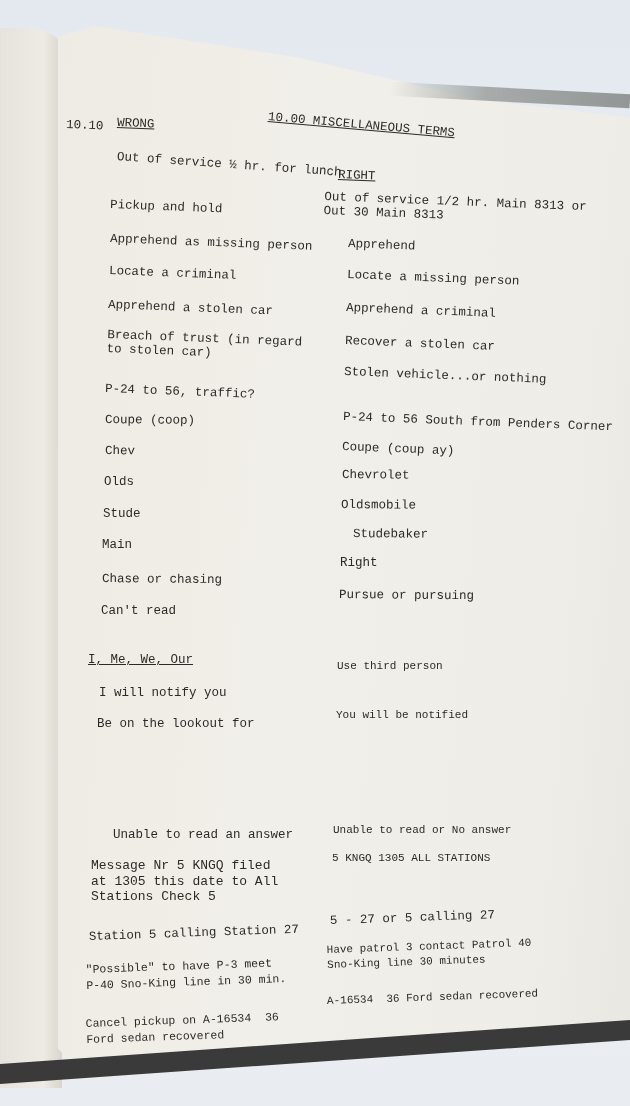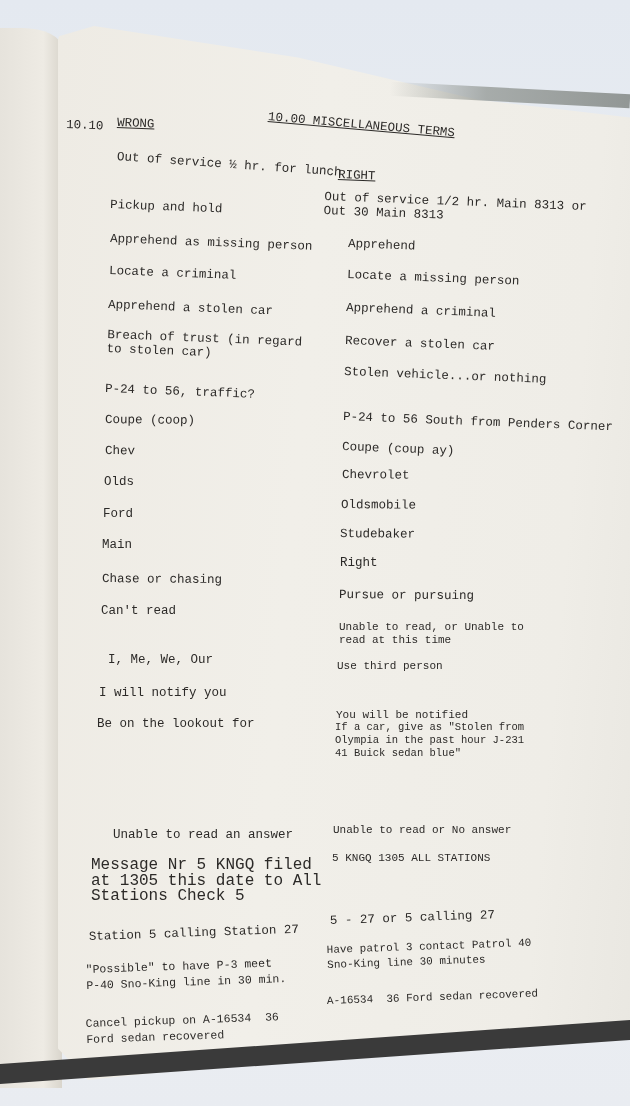--- a/index.html
+++ b/index.html
@@ -76,49 +76,44 @@
 
   <span class="t rot0" style="left:105px;top:413px;">Coupe (coop)</span>
   <span class="t rot1" style="left:342px;top:440px;">Coupe (coup ay)</span>
 
   <span class="t rot0" style="left:105px;top:444px;">Chev</span>
   <span class="t rot0" style="left:342px;top:468px;">Chevrolet</span>
 
   <span class="t" style="left:104px;top:475px;">Olds</span>
   <span class="t rot0" style="left:341px;top:498px;">Oldsmobile</span>
 
-  <span class="t" style="left:103px;top:507px;">Ford</span>
-  <span class="t rot0" style="left:340px;top:527px;text-align:right;">Studebaker</span>
+  <span class="t" style="left:103px;top:507px;">Stude</span>
+  <span class="t rot0" style="left:353px;top:527px;text-align:right;">Studebaker</span>
 
   <span class="t" style="left:102px;top:538px;">Main</span>
   <span class="t" style="left:340px;top:556px;">Right</span>
 
   <span class="t rot0" style="left:102px;top:572px;">Chase or chasing</span>
   <span class="t rot0" style="left:339px;top:588px;">Pursue or pursuing</span>
 
   <span class="t" style="left:101px;top:604px;">Can't read</span>
-  <span class="t" style="left:339px;top:621px;font-size:11px;line-height:13px;">Unable to read, or Unable to
-read at this time</span>
 
-  <span class="t" style="left:108px;top:653px;">I, Me, We, Our</span>
+  <span class="t" style="left:88px;top:653px;text-decoration:underline;">I, Me, We, Our</span>
   <span class="t" style="left:337px;top:659px;font-size:11px;">Use third person</span>
 
   <span class="t" style="left:99px;top:686px;">I will notify you</span>
   <span class="t" style="left:336px;top:690px;font-size:11px;margin-top:18px;">You will be notified</span>
 
   <span class="t" style="left:97px;top:717px;text-align:center;">Be on the lookout for</span>
-  <span class="t" style="left:335px;top:721px;font-size:10.5px;line-height:13px;">If a car, give as "Stolen from
-Olympia in the past hour J-231
-41 Buick sedan blue"</span>
 
 
   <span class="t" style="left:93px;top:828px;margin-left:20px;">Unable to read an answer</span>
   <span class="t" style="left:333px;top:823px;font-size:11px;">Unable to read or No answer</span>
 
-  <span class="t" style="left:91px;top:858px;font-size:16px;line-height:15.5px;">Message Nr 5 KNGQ filed
+  <span class="t" style="left:91px;top:858px;font-size:13px;line-height:15.5px;">Message Nr 5 KNGQ filed
 at 1305 this date to All
 Stations Check 5</span>
   <span class="t" style="left:332px;top:851px;font-size:11px;">5 KNGQ 1305 ALL STATIONS</span>
 
   <span class="t rotn" style="left:89px;top:930px;">Station 5 calling Station 27</span>
   <span class="t rotn" style="left:330px;top:914px;">5 - 27 or 5 calling 27</span>
 
   <span class="t rotn" style="left:86px;top:962px;font-size:11.5px;line-height:16px;">"Possible" to have P-3 meet
 P-40 Sno-King line in 30 min.</span>
   <span class="t rotn" style="left:327px;top:943px;font-size:11px;line-height:15px;">Have patrol 3 contact Patrol 40

